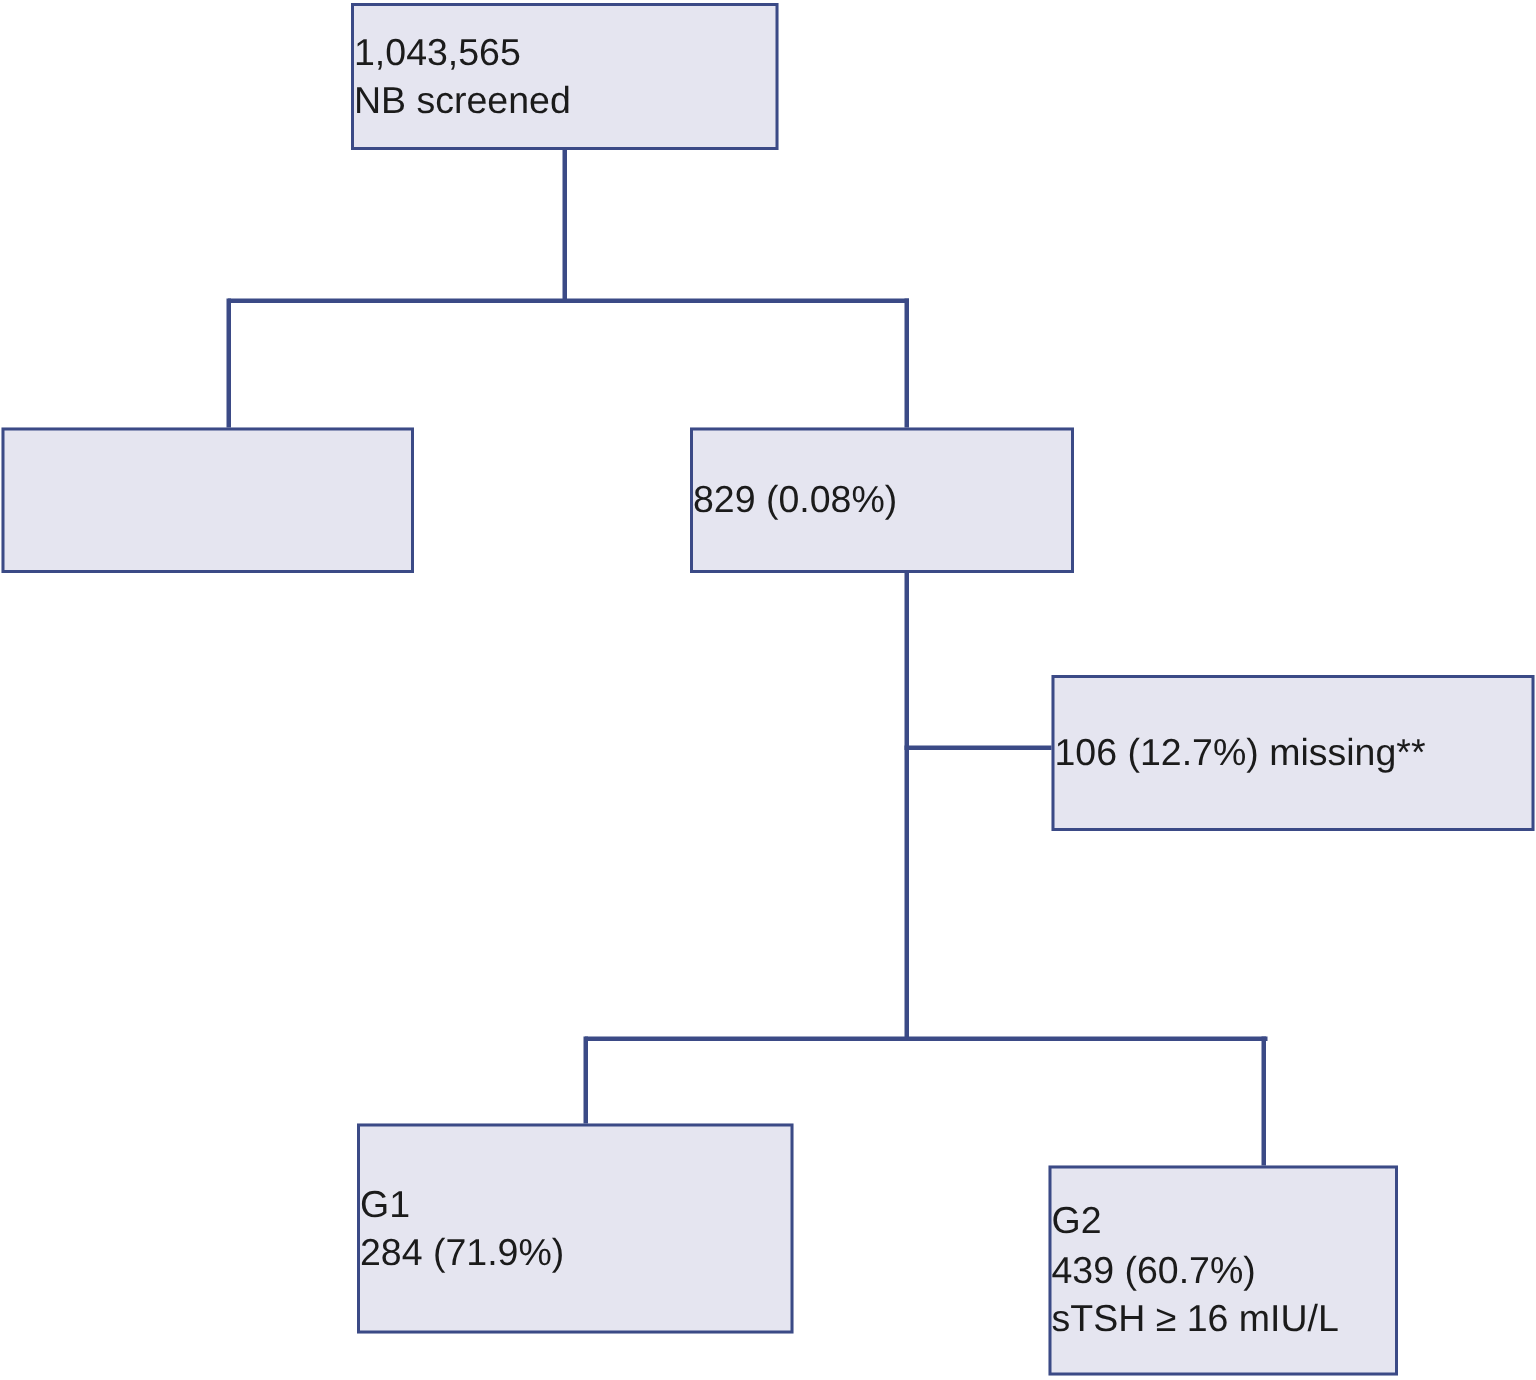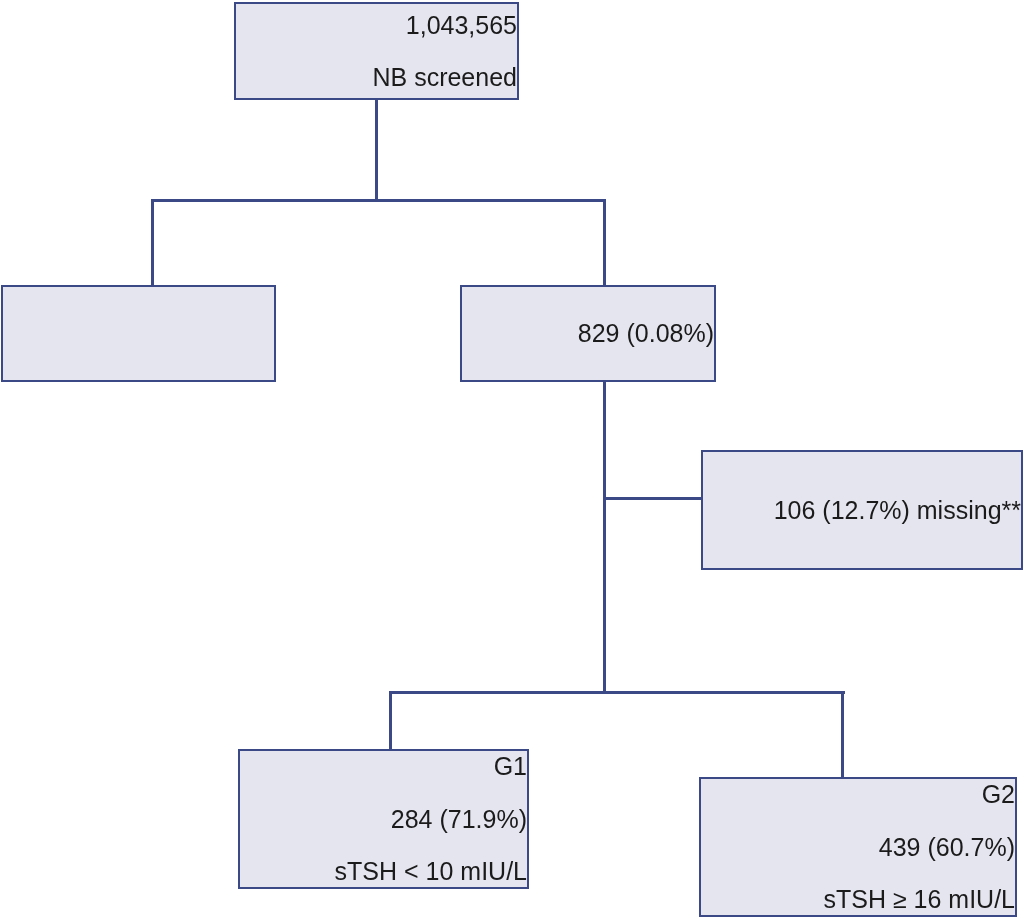--- a/index.html
+++ b/index.html
@@ -17,28 +17,27 @@
     background: #ffffff;
     overflow: hidden;
   }
   .node {
     position: absolute;
     box-sizing: border-box;
     background: #e5e5f0;
     border: 2px solid #3b4a86;
     display: flex;
     flex-direction: column;
-    align-items: flex-end;
+    align-items: flex-start;
     justify-content: center;
     color: #1b1b1b;
     font-size: 25px;
     line-height: 1.30;
     text-align: center;
     white-space: nowrap;
-    gap: 20px;
   }
   .node .line {
     display: block;
   }
   .connector {
     position: absolute;
     background: #3b4a86;
   }
   .v-line { width: 3px; }
   .h-line { height: 3px; }
@@ -65,29 +64,28 @@
     <span class="line">NB screened</span>
   </div>
 
   <div class="node" style="left:1px; top:285px; width:275px; height:97px;">
   </div>
 
   <div class="node" style="left:460px; top:285px; width:256px; height:97px;">
     <span class="line">829 (0.08%)</span>
   </div>
 
-  <div class="node" style="left:701px; top:450px; width:322px; height:120px;">
+  <div class="node" style="left:701px; top:450px; width:322px; height:104px;">
     <span class="line">106 (12.7%) missing**</span>
   </div>
 
   <div class="node" style="left:238px; top:749px; width:291px; height:140px;">
     <span class="line">G1</span>
     <span class="line">284 (71.9%)</span>
-    <span class="line">sTSH &lt; 10 mIU/L</span>
   </div>
 
-  <div class="node" style="left:699px; top:777px; width:318px; height:140px;">
+  <div class="node" style="left:699px; top:777px; width:233px; height:140px;">
     <span class="line">G2</span>
     <span class="line">439 (60.7%)</span>
     <span class="line">sTSH ≥ 16 mIU/L</span>
   </div>
 
 </div>
 
 </body></html>

